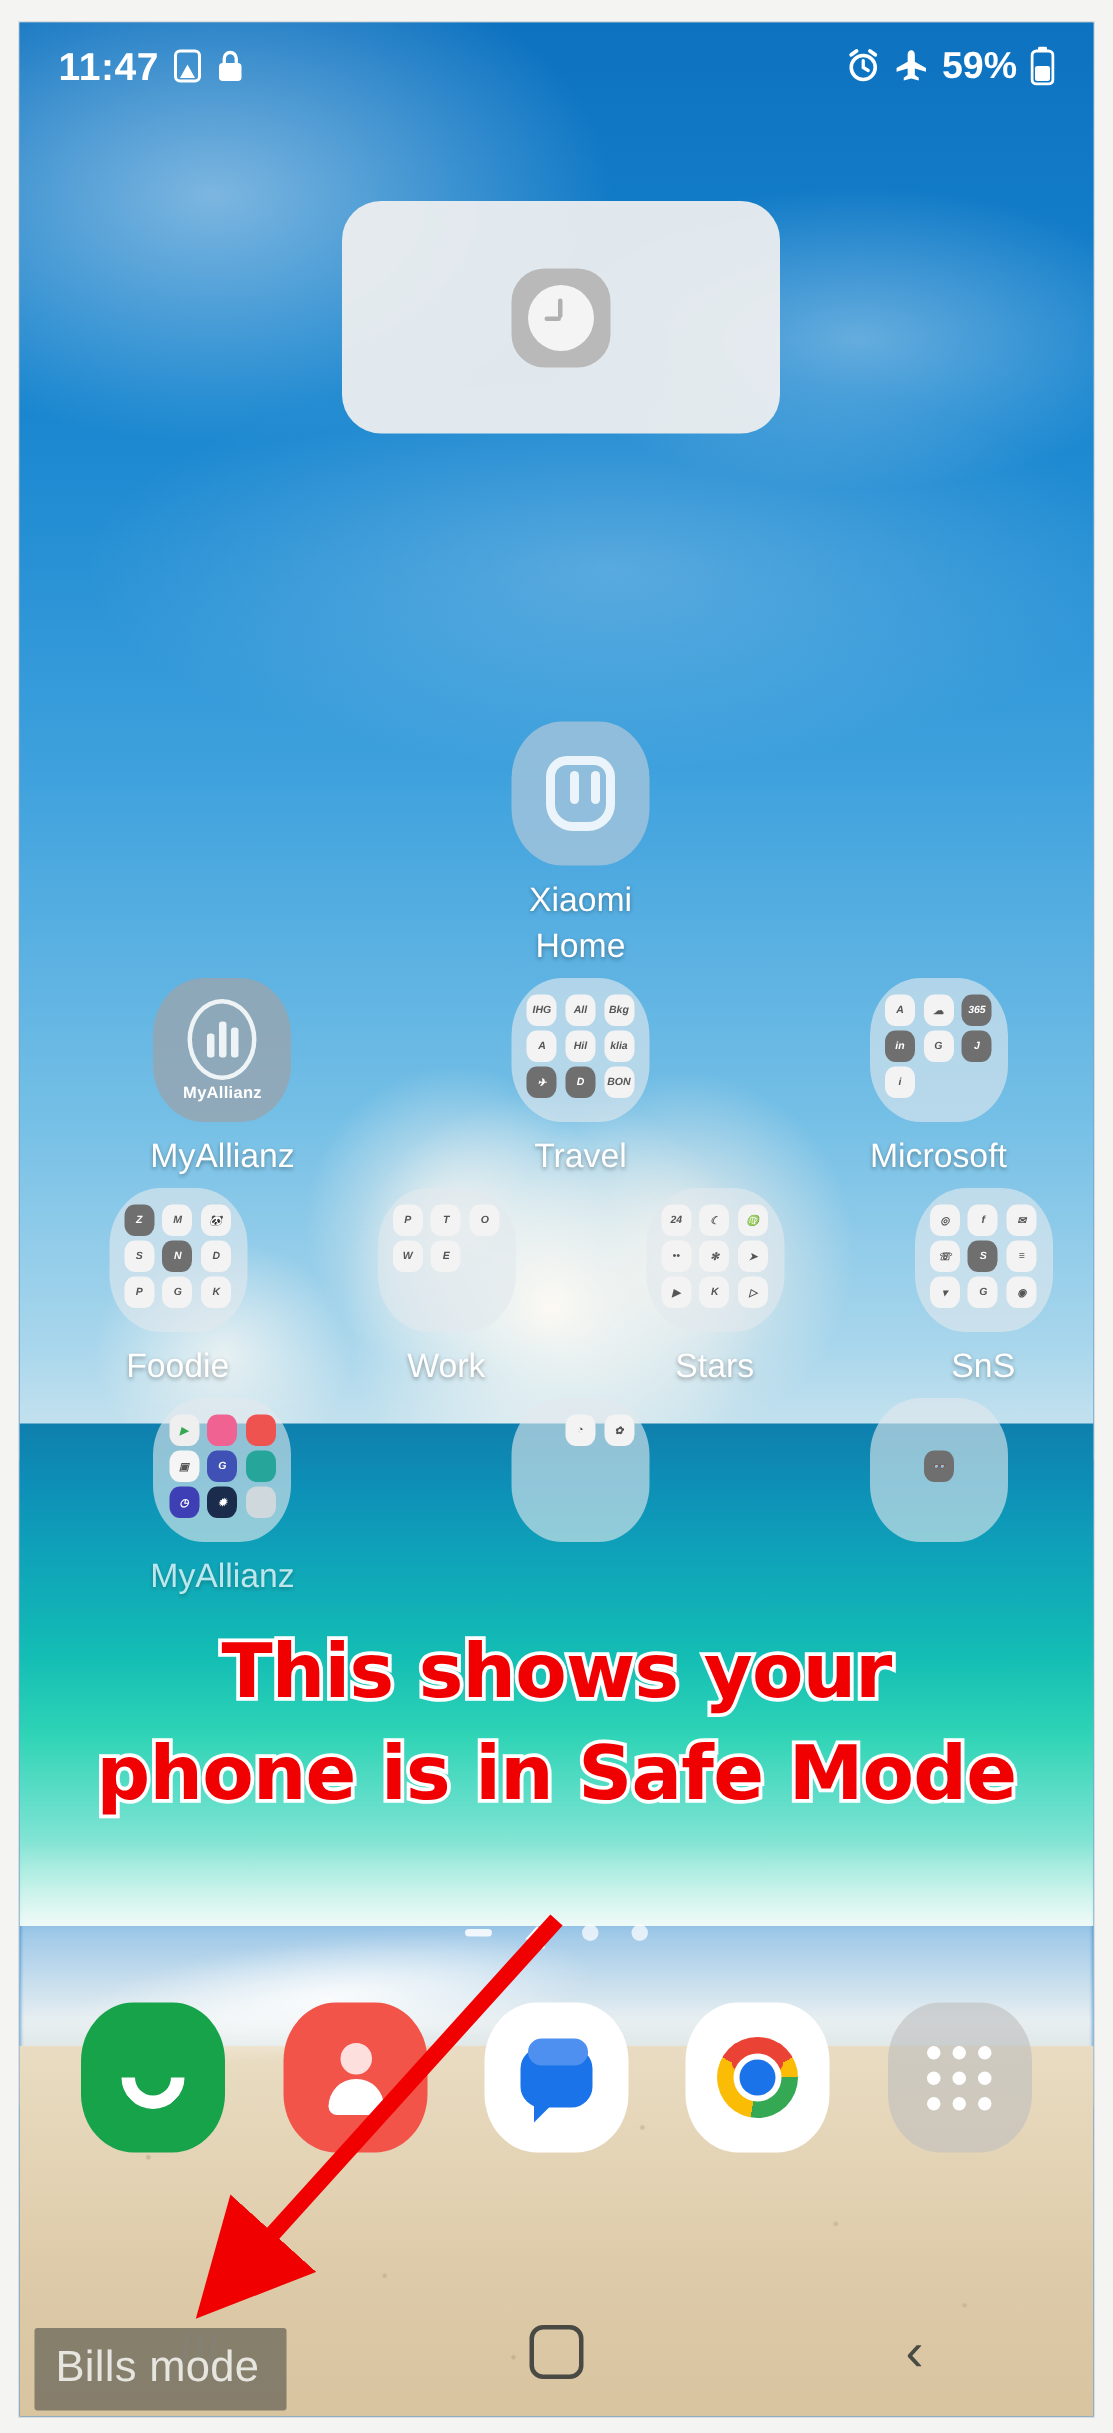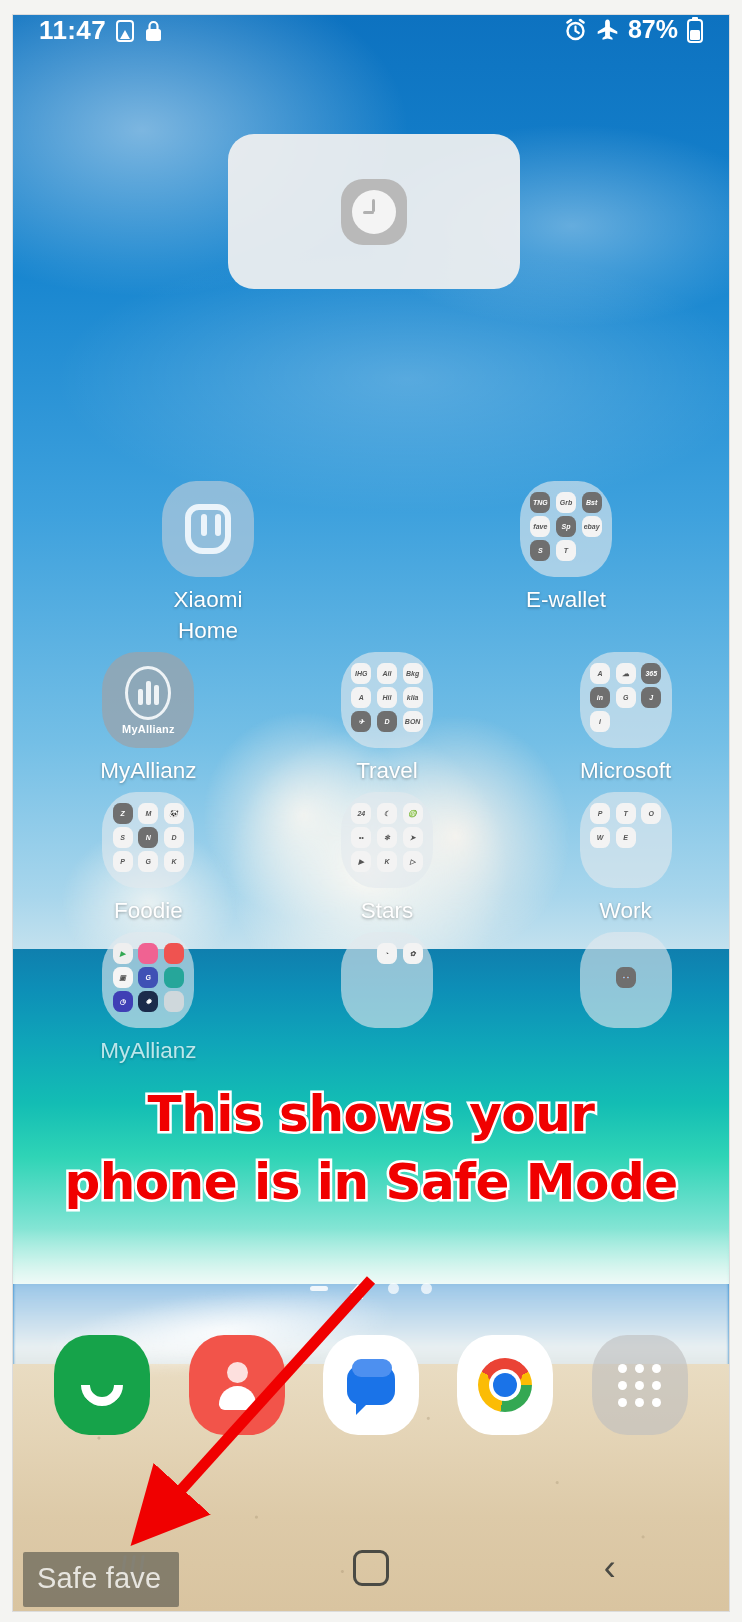--- a/index.html
+++ b/index.html
@@ -73,21 +73,21 @@
     position:absolute;left:-6%;top:79%;width:70%;height:7%;
     border-radius:50%;
     background:radial-gradient(ellipse 50% 50% at 50% 50%, rgba(255,255,255,.9), rgba(255,255,255,0) 70%);
     filter:blur(3px);
     transform:rotate(-6deg);
   }
 
   
   .statusbar{
     position:absolute;left:0;top:0;width:100%;height:58px;
-    display:flex;align-items:flex-start;justify-content:space-between;
+    display:flex;align-items:center;justify-content:space-between;
     padding:0 26px;box-sizing:border-box;color:#fff;
   }
   .sb-left,.sb-right{display:flex;align-items:center;gap:9px;}
   .sb-time{font-size:26px;font-weight:600;letter-spacing:.4px;}
   .sb-pct{font-size:25px;font-weight:600;}
   .ic{display:inline-block;line-height:0;}
 
   
   .widget{
     position:absolute;left:215px;top:119px;width:292px;height:155px;
@@ -301,21 +301,21 @@
               <circle cx="11.5" cy="13" r="8" fill="none" stroke="#fff" stroke-width="2.4"></circle>
               <path d="M11.5 8.5 V13 L14.8 15" stroke="#fff" stroke-width="2.2" fill="none" stroke-linecap="round"></path>
               <path d="M3.5 4.5 L7 2 M19.5 4.5 L16 2" stroke="#fff" stroke-width="2.6" stroke-linecap="round"></path>
             </svg>
         </span>
         <span class="ic">
           <svg width="23" height="24" viewBox="0 0 23 24">
               <path d="M11.5 1.5 c1.7 0 2.4 1.6 2.4 3.4 v4.2 l7.4 4.3 v2.5 l-7.4 -2.3 v4.4 l2.6 1.9 v1.8 l-5 -1.3 l-5 1.3 v-1.8 l2.6 -1.9 v-4.4 l-7.4 2.3 v-2.5 l7.4 -4.3 v-4.2 c0 -1.8 0.7 -3.4 2.4 -3.4 z" fill="#fff"></path>
             </svg>
         </span>
-        <span class="sb-pct">87%</span>
+        <span class="sb-pct">59%</span>
         <span class="ic">
           <svg width="16" height="26" viewBox="0 0 16 26">
               <rect x="5" y="0" width="6" height="3" rx="1" fill="#fff"></rect>
               <rect x="1" y="3" width="14" height="22" rx="3" fill="none" stroke="#fff" stroke-width="2"></rect>
               <rect x="3" y="13" width="10" height="10" rx="1.5" fill="#fff"></rect>
             </svg>
         </span>
       </div>
     </div>
 
@@ -327,34 +327,20 @@
 
     <div class="grid">
 
       <div class="row">
         <div class="cell">
           <div class="appicon xiaomi squircle">
               <div class="mi"></div>
             </div>
           <div class="label">Xiaomi
 Home</div>
-        </div>
-        <div class="cell">
-          <div class="squircle folder">
-            <i class="mini d">TNG</i>
-              <i class="mini w">Grb</i>
-              <i class="mini d">Bst</i>
-            <i class="mini w">fave</i>
-              <i class="mini d">Sp</i>
-              <i class="mini w">ebay</i>
-            <i class="mini d">S</i>
-              <i class="mini w">T</i>
-              <i class="mini e"></i>
-          </div>
-          <div class="label">E-wallet</div>
         </div>
       </div>
 
       <div class="row">
         <div class="cell">
           <div class="appicon allianz squircle">
             <div class="ring">
                 <i></i>
                 <i></i>
                 <i></i>
@@ -403,45 +389,59 @@
               <i class="mini d">N</i>
               <i class="mini w">D</i>
             <i class="mini w">P</i>
               <i class="mini w">G</i>
               <i class="mini w">K</i>
           </div>
           <div class="label">Foodie</div>
         </div>
         <div class="cell">
           <div class="squircle folder">
+            <i class="mini w">P</i>
+              <i class="mini w">T</i>
+              <i class="mini w">O</i>
+            <i class="mini w">W</i>
+              <i class="mini w">E</i>
+              <i class="mini e"></i>
+            <i class="mini e"></i>
+              <i class="mini e"></i>
+              <i class="mini e"></i>
+          </div>
+          <div class="label">Work</div>
+        </div>
+        <div class="cell">
+          <div class="squircle folder">
             <i class="mini w">24</i>
               <i class="mini w">☾</i>
               <i class="mini w">♍</i>
             <i class="mini w">••</i>
               <i class="mini w">✻</i>
               <i class="mini w">➤</i>
             <i class="mini w">▶</i>
               <i class="mini w">K</i>
               <i class="mini w">▷</i>
           </div>
           <div class="label">Stars</div>
         </div>
         <div class="cell">
           <div class="squircle folder">
-            <i class="mini w">P</i>
-              <i class="mini w">T</i>
-              <i class="mini w">O</i>
-            <i class="mini w">W</i>
-              <i class="mini w">E</i>
-              <i class="mini e"></i>
-            <i class="mini e"></i>
-              <i class="mini e"></i>
-              <i class="mini e"></i>
-          </div>
-          <div class="label">Work</div>
+            <i class="mini w">◎</i>
+              <i class="mini w">f</i>
+              <i class="mini w">✉</i>
+            <i class="mini w">☏</i>
+              <i class="mini d">S</i>
+              <i class="mini w">≡</i>
+            <i class="mini w">▾</i>
+              <i class="mini w">G</i>
+              <i class="mini w">◉</i>
+          </div>
+          <div class="label">SnS</div>
         </div>
       </div>
 
       <div class="row">
         <div class="cell">
           <div class="squircle folder color">
             <i class="mini w" style="color:#34a853">▶</i>
               <i class="mini w" style="background:#f06292"></i>
               <i class="mini w" style="background:#ef5350"></i>
             <i class="mini w" style="background:#f5f5f5;color:#555">▣</i>
@@ -528,21 +528,21 @@
           </span>
       </div>
       <div class="navbtn">
         <span class="nb-home"></span>
       </div>
       <div class="navbtn">
         <span class="nb-back">‹</span>
       </div>
     </div>
 
-    <div class="safemode">Safe fave</div>
+    <div class="safemode">Bills mode</div>
 
     <div class="anno">This shows your phone is in Safe Mode</div>
 
     <svg class="arrow" viewBox="0 0 718 1598">
       <defs>
         <marker id="ah" markerWidth="7" markerHeight="7" refX="2.6" refY="3.5" orient="auto">
           <path d="M0,0 L7,3.5 L0,7 z" fill="#f00000"></path>
         </marker>
       </defs>
       <line x1="358" y1="1265" x2="150" y2="1495" stroke="#f00000" stroke-width="11" marker-end="url(#ah)"></line>

